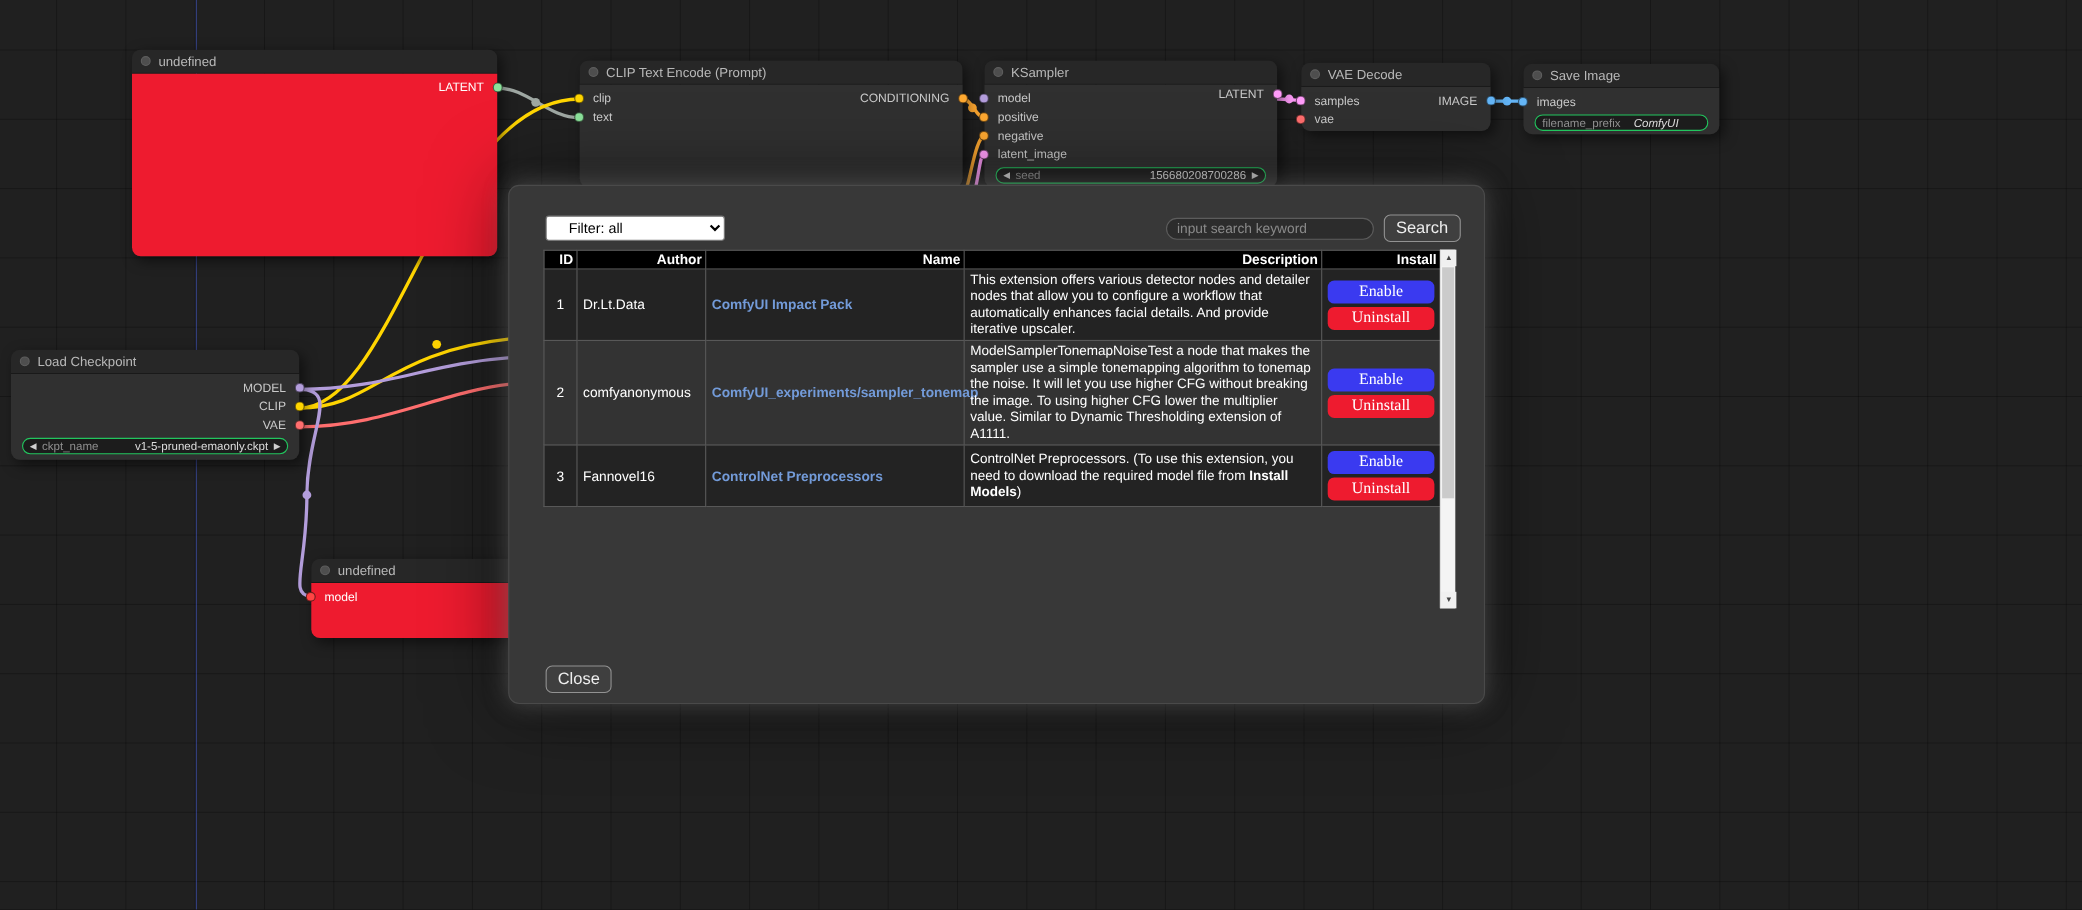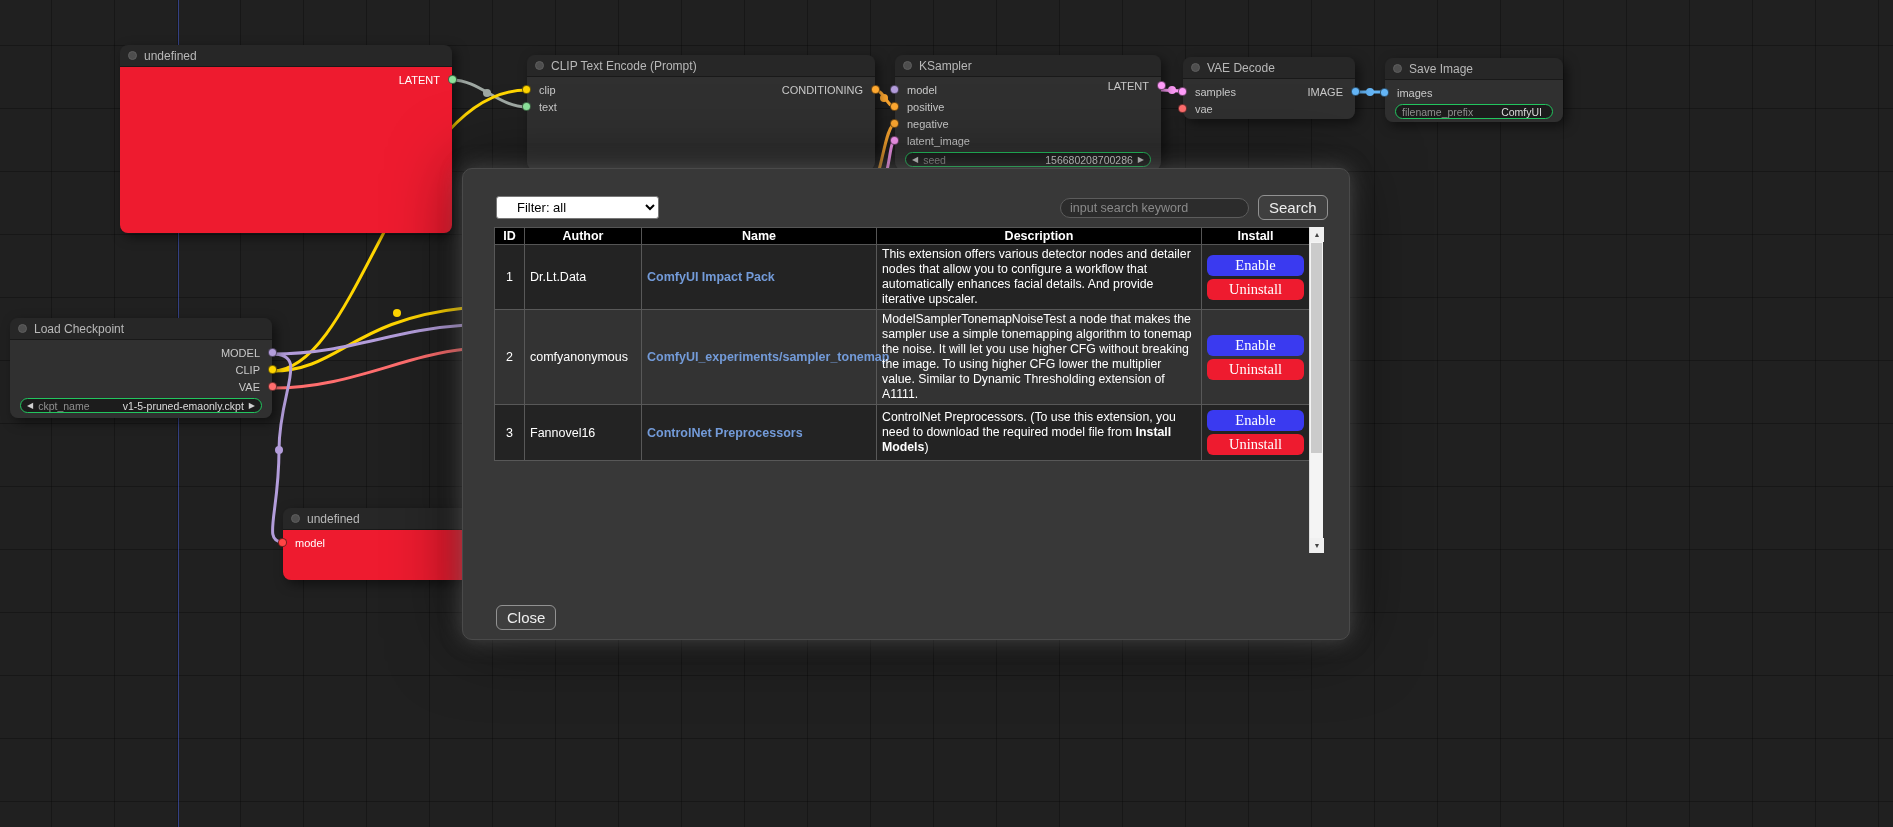--- a/index.html
+++ b/index.html
@@ -63,21 +63,21 @@
 
   .widget {
     position:absolute; left:10px; right:10px; height:15px;
     background:#1c1c1c; border:1px solid #22c55e; border-radius:8px;
     display:flex; align-items:center; gap:5px; padding:0 6px;
     font-size:10.5px; white-space:nowrap; overflow:hidden;
   }
   .w-arrow { color:#cfcfcf; font-size:8px; line-height:1; flex:0 0 auto; }
   .w-name  { color:#8f8f8f; }
   .w-value { margin-left:auto; color:#dcdcdc; }
-  .w-value.pad-r { margin-right:4px; }
+  .w-value.pad-r { margin-right:20px;font-style:italic; }
 
   
   #dialog {
     position:absolute; left:462px; top:168px; width:888px; height:472px;
     background:#383838; border:1px solid #4a4a4a; border-radius:10px;
     z-index:50;
     box-shadow:0 0 22px rgba(165,165,165,0.35), 0 0 70px rgba(0,0,0,0.55);
     color:#fff;
   }
   .filter-select {
@@ -101,21 +101,21 @@
   .search-btn { position:absolute; left:795px; top:26px; }
   .close-btn  { position:absolute; left:33px;  top:436px; }
 
   .table-wrap { position:absolute; left:31px; top:58px; width:829px; height:326px; }
   table.ext {
     width:815px; border-collapse:collapse; table-layout:fixed;
     font-size:12.5px; color:#fff;
   }
   table.ext th {
     background:#000; color:#fff; font-weight:bold; font-size:12.5px;
-    border:1px solid #555; padding:1px 3px; height:17px; text-align:center;
+    border:1px solid #555; padding:1px 3px; height:17px; text-align:right;
   }
   table.ext td { border:1px solid #585858; padding:2px 5px; vertical-align:middle; }
   table.ext tbody tr:nth-child(odd)  { background:#232323; }
   table.ext tbody tr:nth-child(even) { background:#333333; }
   td.c-id { text-align:center; }
   td.c-desc { font-size:12.3px; line-height:15px; padding:2px 4px; }
   a.ext-link { color:#739BD9; font-weight:bold; text-decoration:none; cursor:pointer; }
   td.c-install { padding:2px 6px; }
   .btn-enable, .btn-uninstall {
     display:block; width:100%; margin:3px 0; padding:2px 0;

